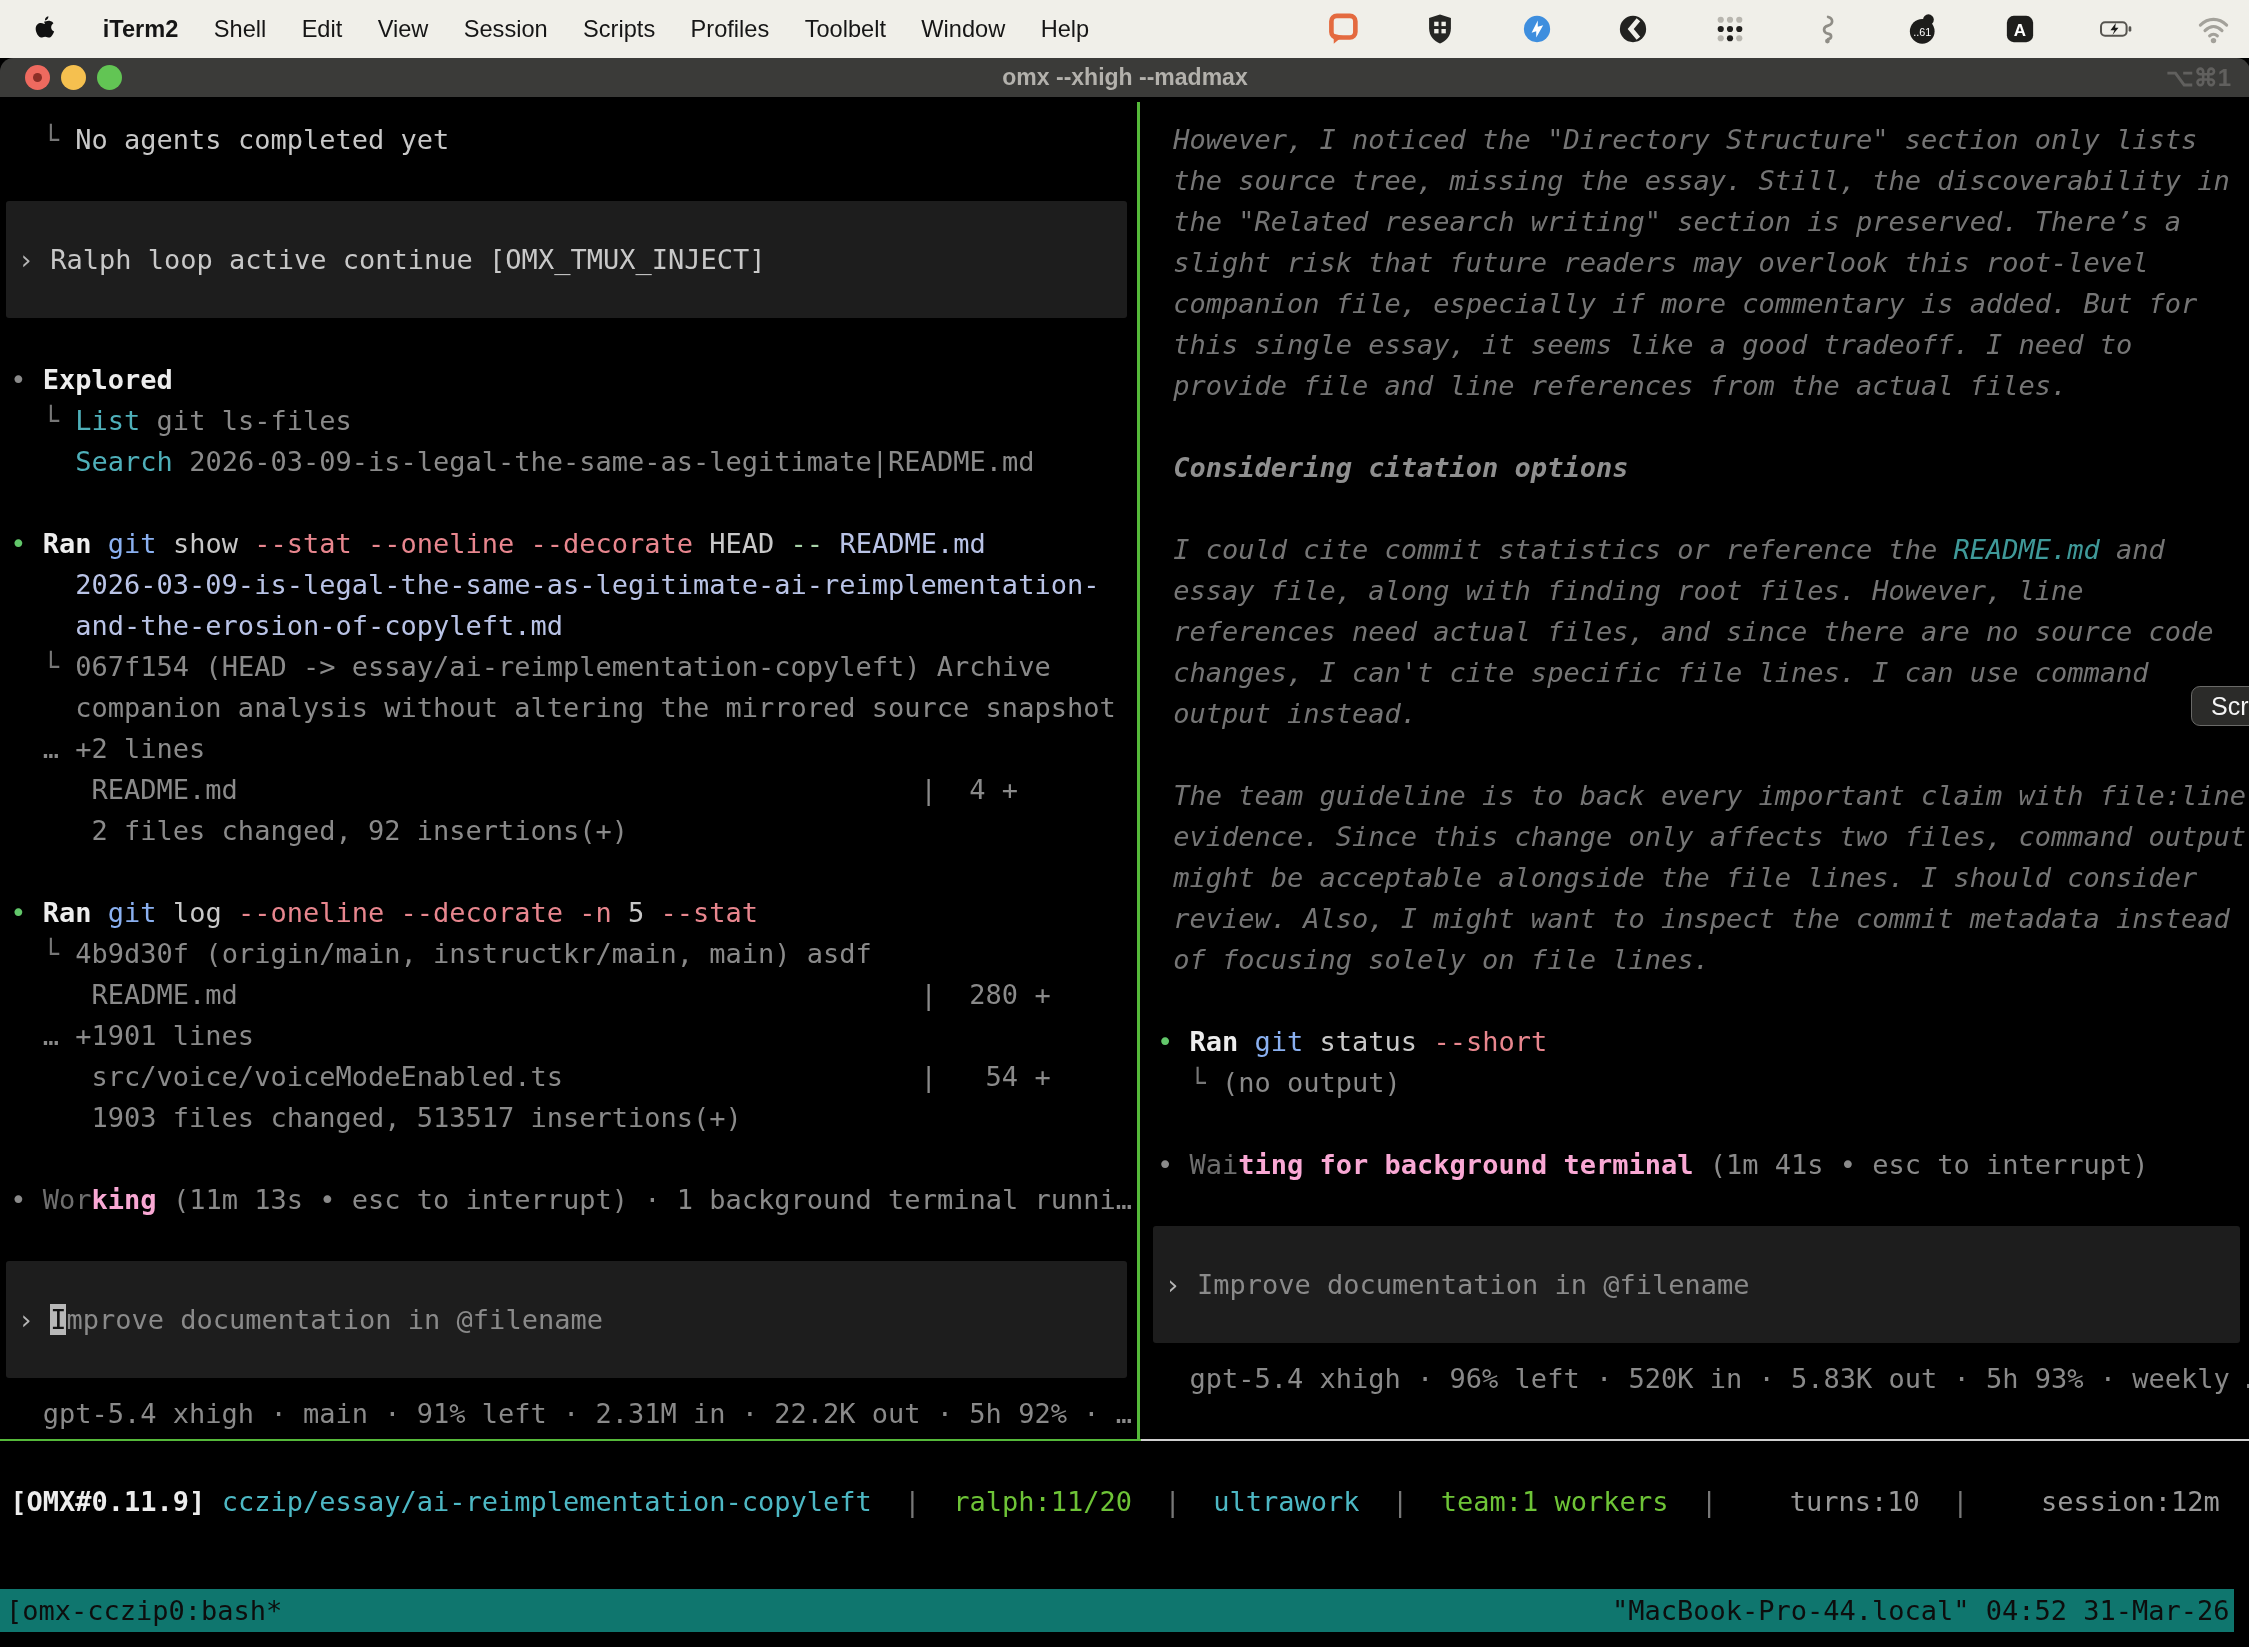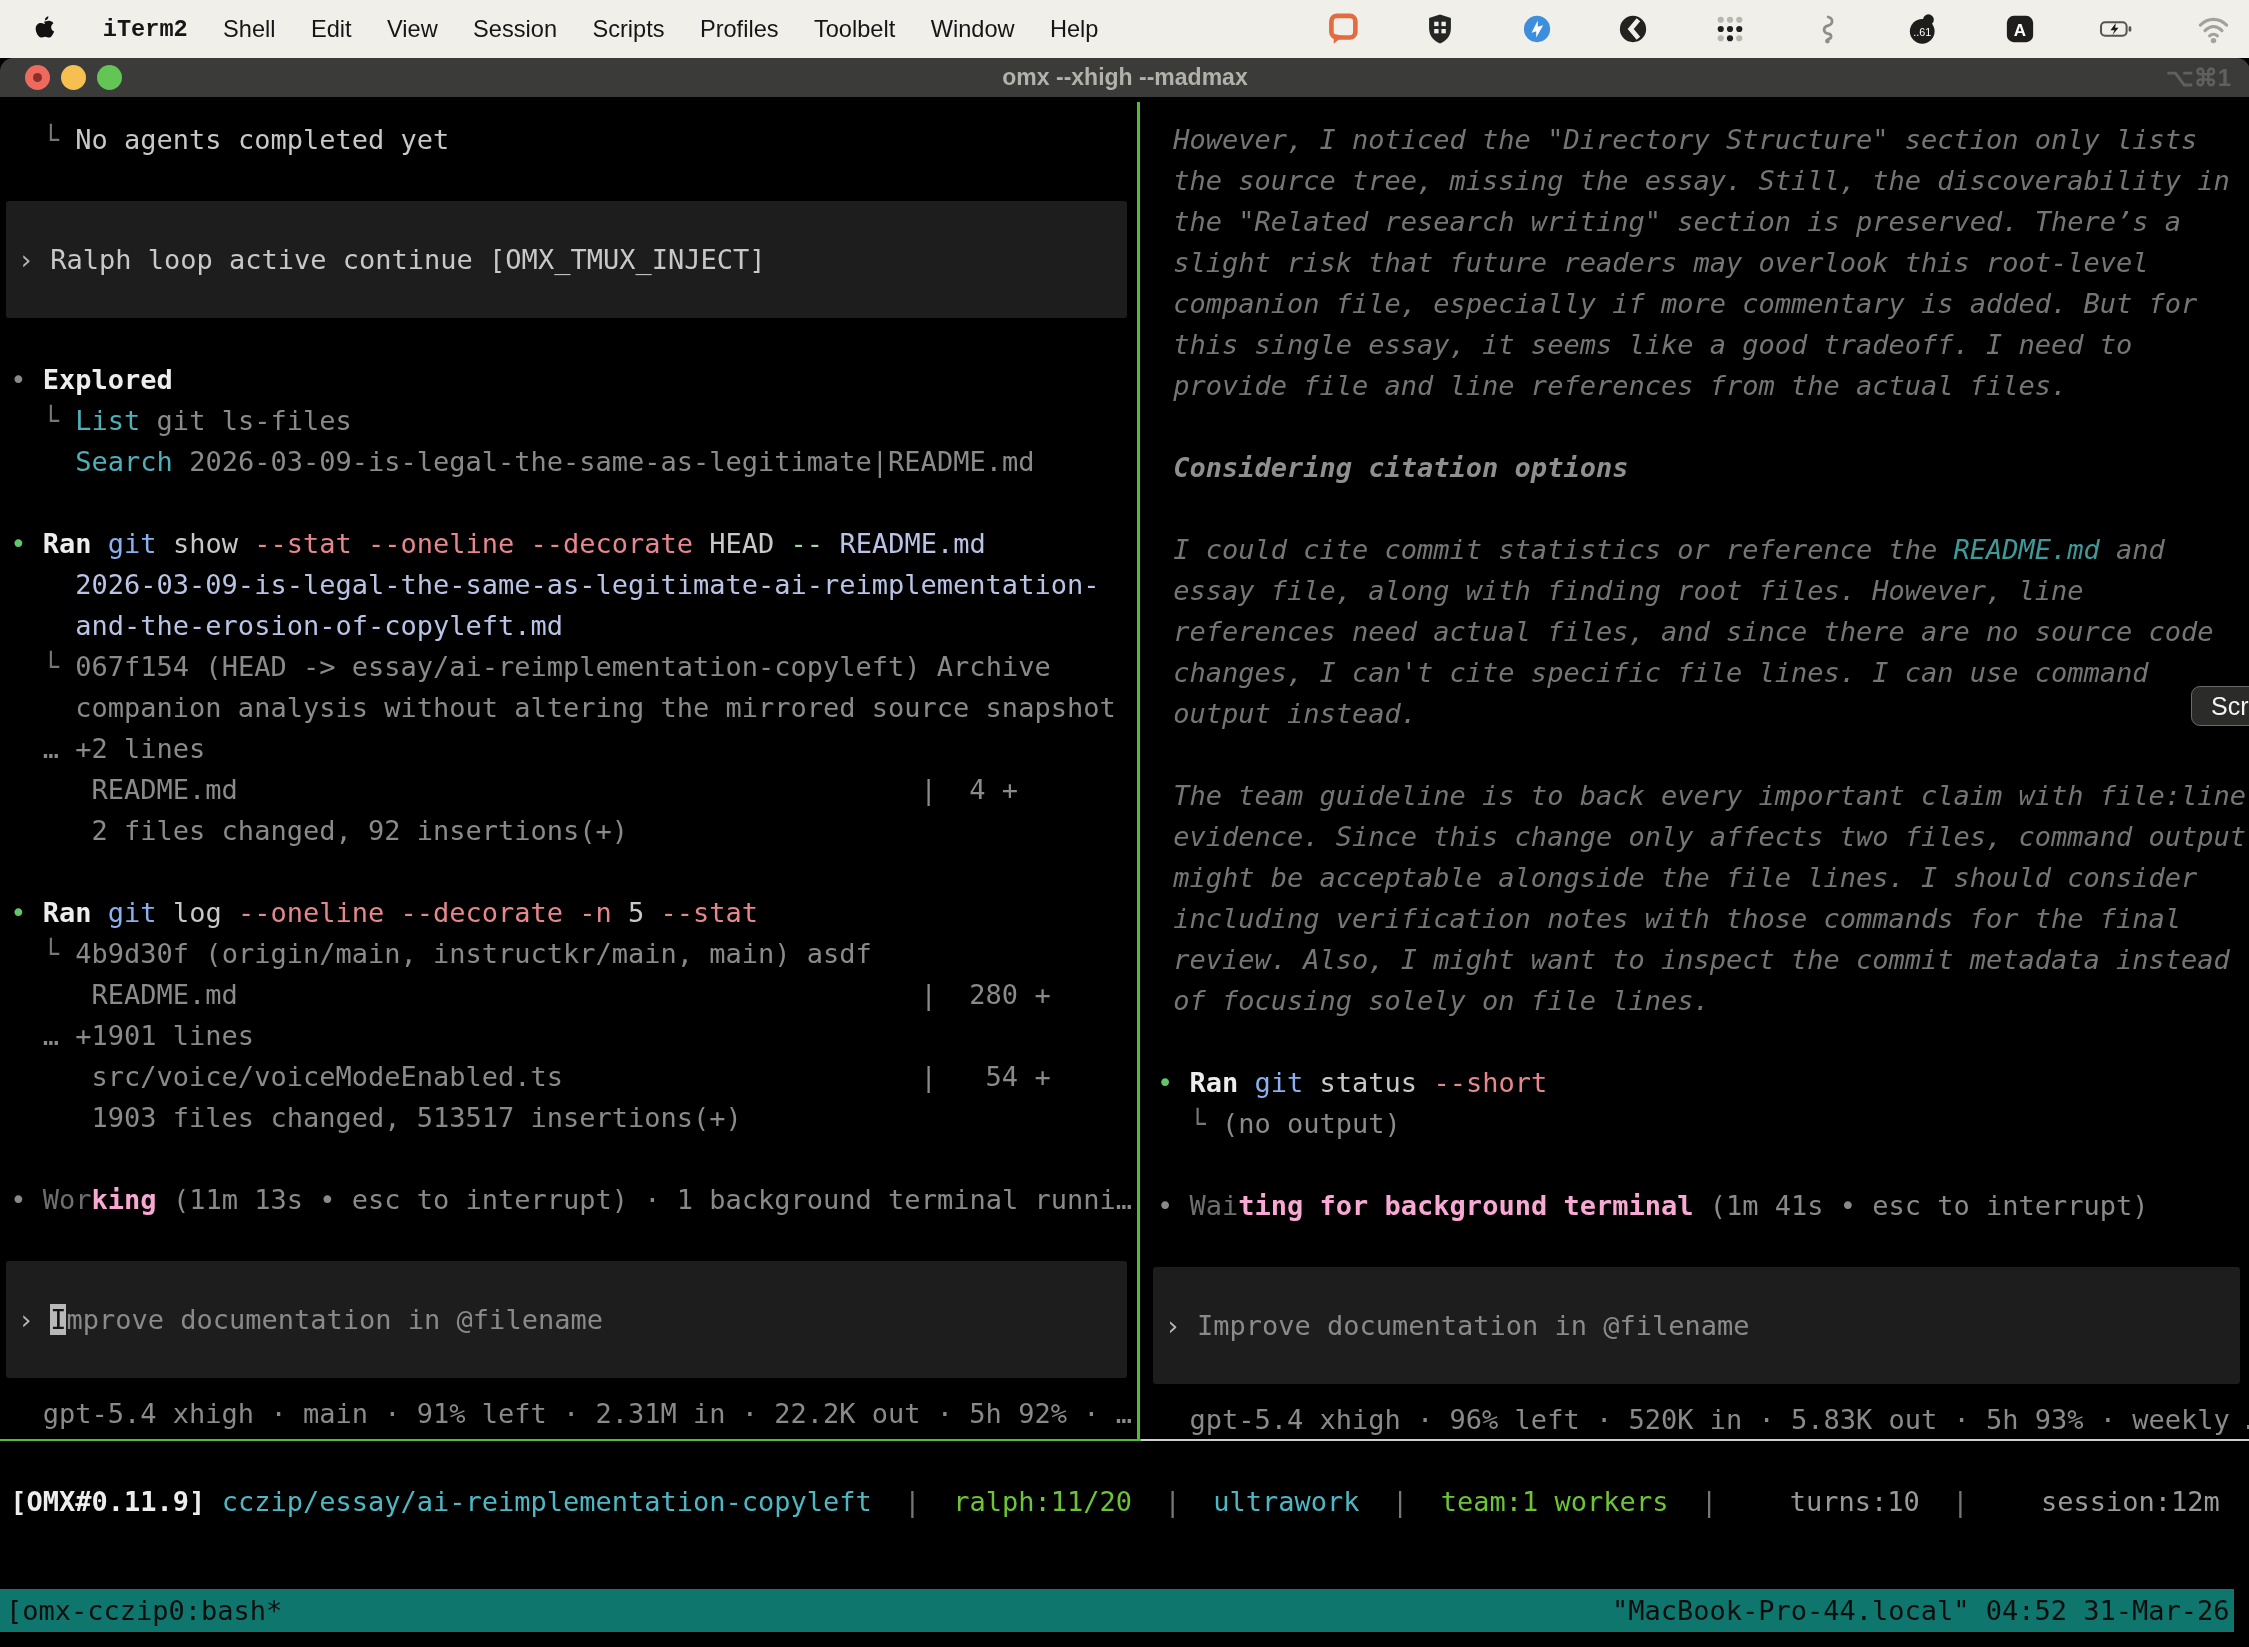--- a/index.html
+++ b/index.html
@@ -5,21 +5,21 @@
   html,body{margin:0;padding:0;background:#000;}
   .screen{position:relative;width:2250px;height:1648px;background:#000;overflow:hidden;
           font-family:"DejaVu Sans Mono",monospace;}
   
   .menubar{position:absolute;left:0;top:0;width:2250px;height:58px;background:#f0efe9;
            display:flex;align-items:center;font-family:"Liberation Sans",sans-serif;
            font-size:23.6px;color:#161616;}
   .menubar .apple{margin-left:32px;display:flex;align-items:center;}
   .menu-items{display:flex;align-items:center;margin-left:29.5px;gap:0;}
   .menu-item{padding:0 17.7px;white-space:nowrap;}
-  .menu-item.app{font-weight:700;font-family:Liberation Mono, monospace;}
+  .menu-item.app{font-weight:700;}
   .status-icons{margin-left:auto;display:flex;align-items:center;gap:20.7px;margin-right:19px;}
   .status-icon{width:35px;height:35px;display:flex;align-items:center;justify-content:center;margin-left:41px;}
   
   .titlebar{position:absolute;left:0;top:58px;width:2250px;height:39px;background:#3b3b39;
             border-radius:13.3px 13.3px 0 0;display:flex;align-items:center;
             font-family:"Liberation Sans",sans-serif;}
   .lights{display:flex;gap:11px;margin-left:25px;}
   .light{width:25px;height:25px;border-radius:50%;position:relative;}
   .light.red{background:#ee6a5f;}
   .light.red::after{content:"";position:absolute;left:8px;top:8px;width:8.9px;height:8.9px;
@@ -242,21 +242,20 @@
       <div class="row"></div>
       <div class="row"><span class="s-it"> I could cite commit statistics or reference the </span><span class="s-itlink">README.md</span><span class="s-it"> and</span></div>
       <div class="row"><span class="s-it"> essay file, along with finding root files. However, line</span></div>
       <div class="row"><span class="s-it"> references need actual files, and since there are no source code</span></div>
       <div class="row"><span class="s-it"> changes, I can't cite specific file lines. I can use command</span></div>
       <div class="row"><span class="s-it"> output instead.</span></div>
       <div class="row"></div>
       <div class="row"><span class="s-it"> The team guideline is to back every important claim with file:line</span></div>
       <div class="row"><span class="s-it"> evidence. Since this change only affects two files, command output</span></div>
       <div class="row"><span class="s-it"> might be acceptable alongside the file lines. I should consider</span></div>
-      <div class="row"><span class="s-it"> including verification notes with those commands for the final</span></div>
       <div class="row"><span class="s-it"> review. Also, I might want to inspect the commit metadata instead</span></div>
       <div class="row"><span class="s-it"> of focusing solely on file lines.</span></div>
       <div class="row"></div>
       <div class="row"><span class="s-grn">• </span><span class="s-b">Ran </span><span class="s-blue">git </span><span class="s-fg">status </span><span class="s-pink">--short</span></div>
       <div class="row"><span class="s-dm2">  └ </span><span class="s-dim">(no output)</span></div>
       <div class="row"></div>
       <div class="row"><span class="s-dim">• </span><span class="s-shm">Wai</span><span class="s-shmb">ting for background terminal</span><span class="s-dim"> (1m 41s • esc to interrupt)</span></div>
       <div class="inputbox">
         <div class="row"><span class="s-pr">› </span><span class="s-dim">Improve documentation in @filename</span></div>
       </div>

